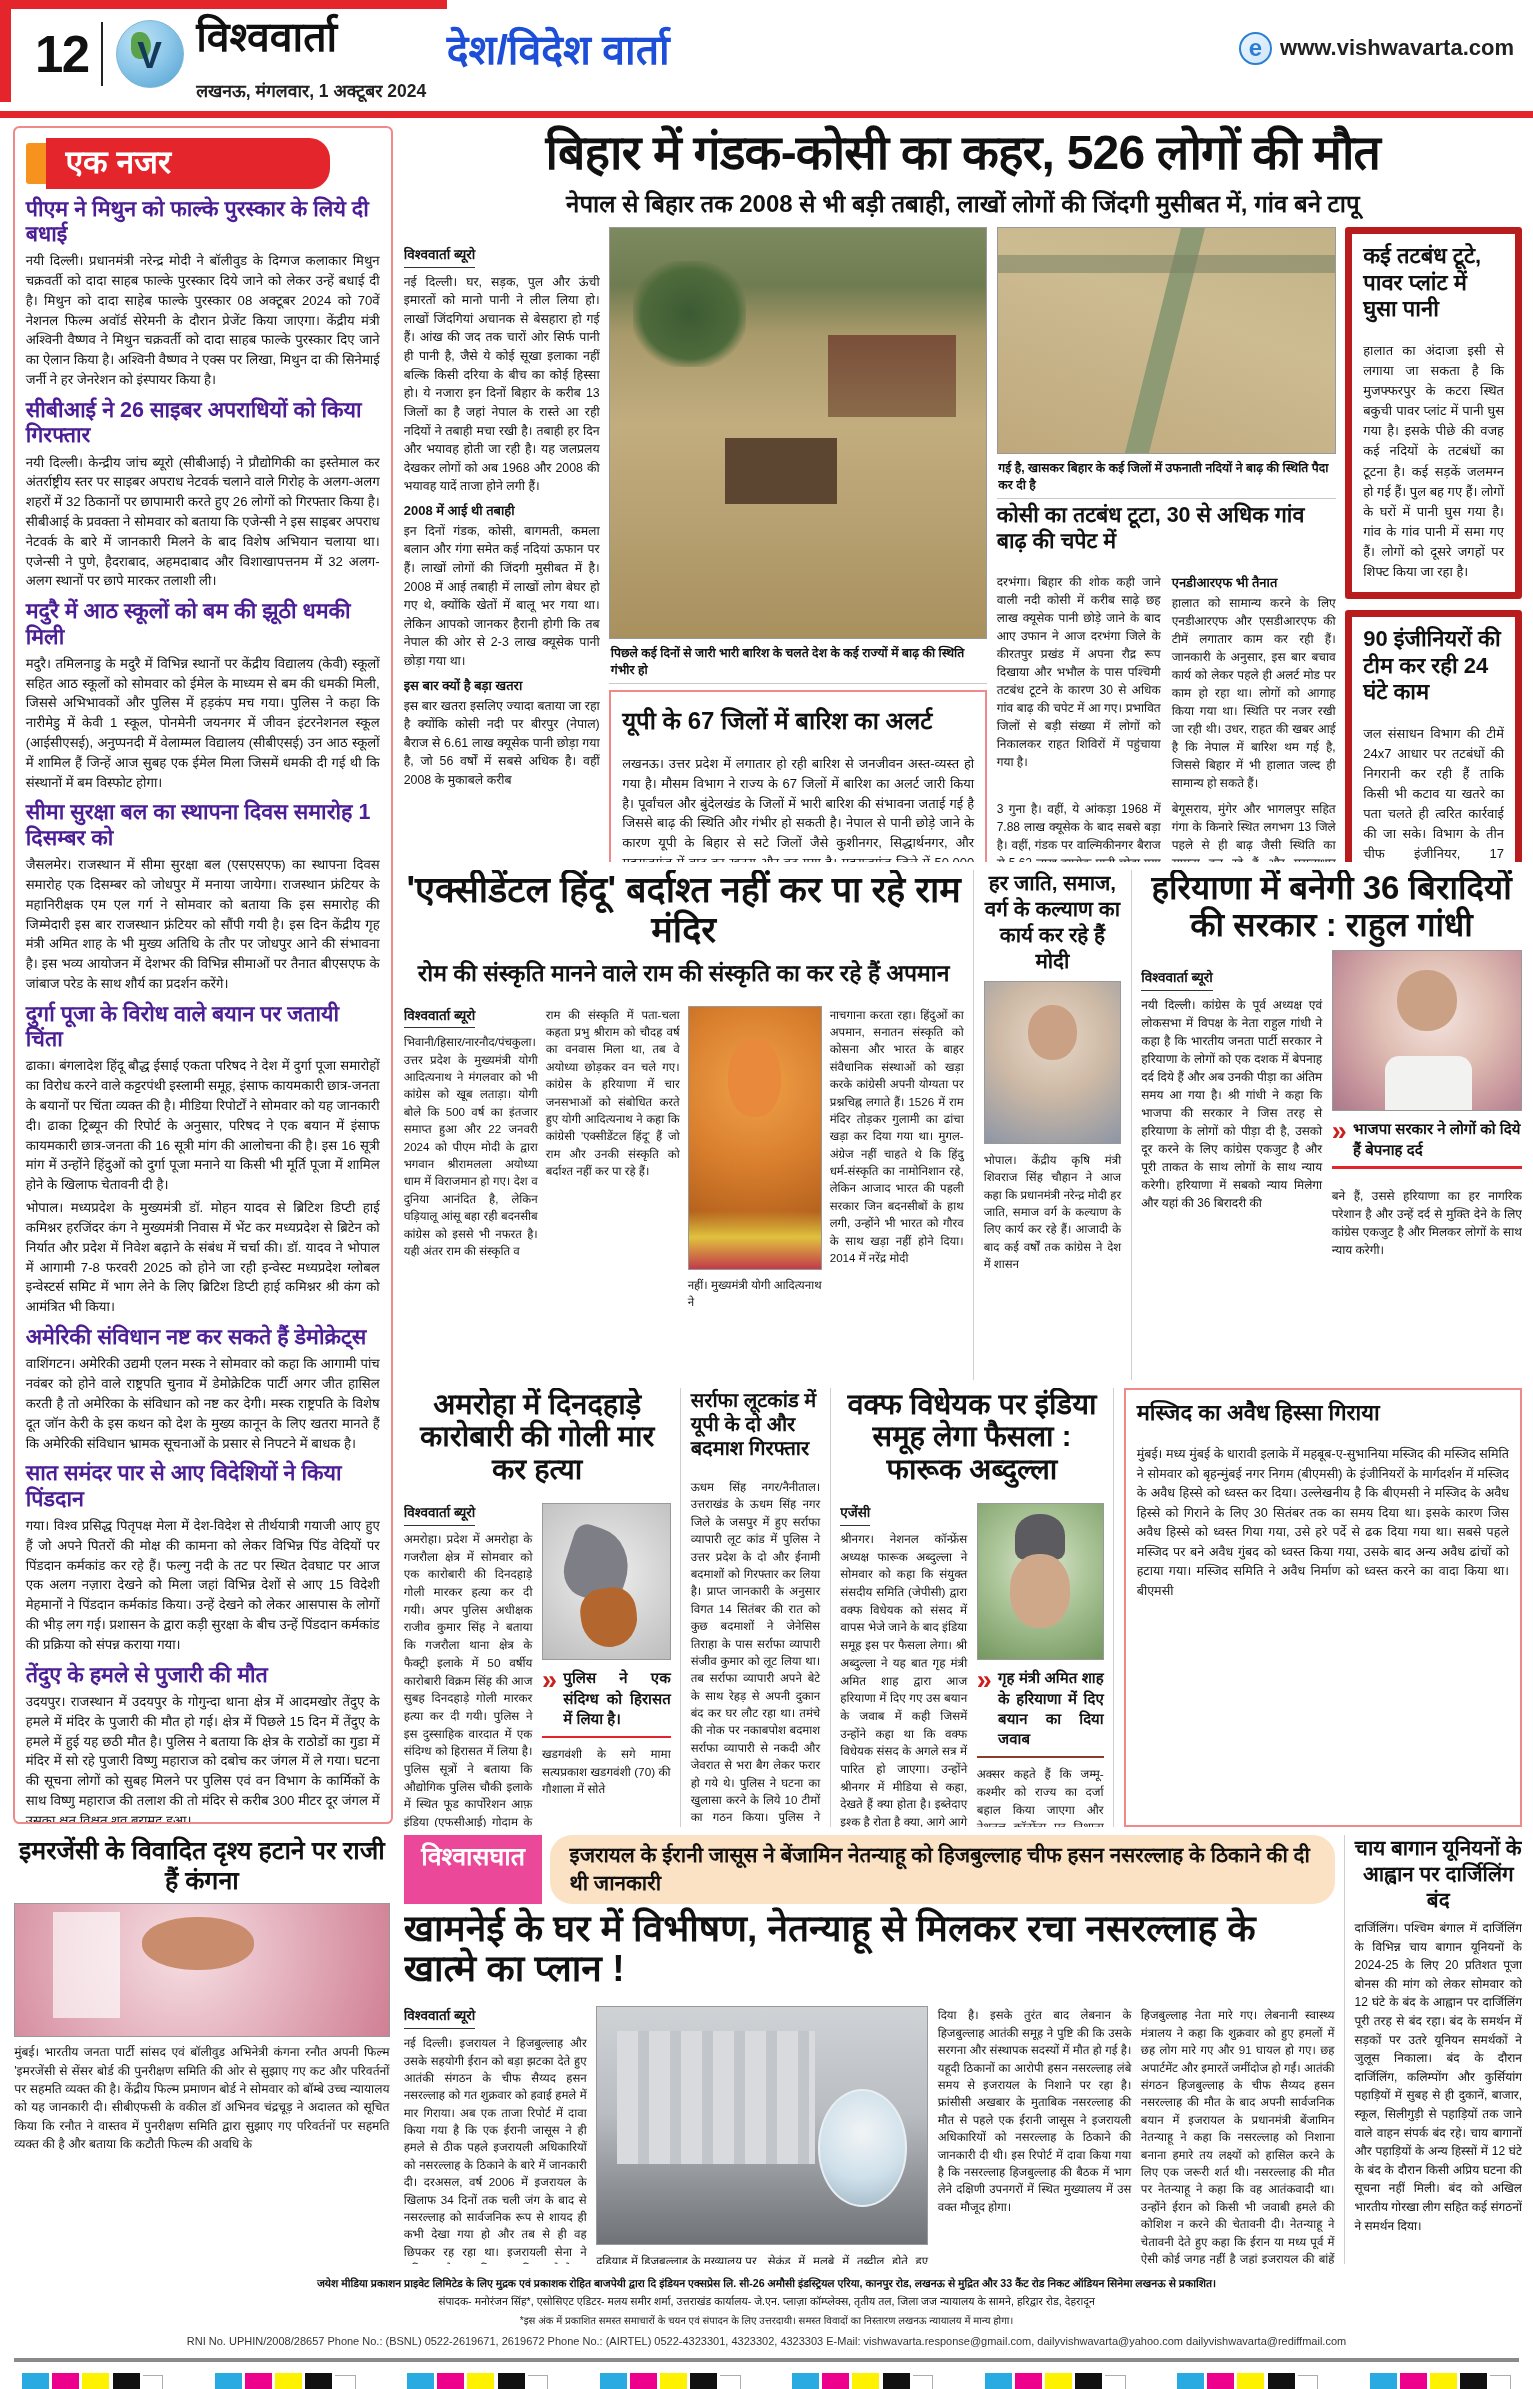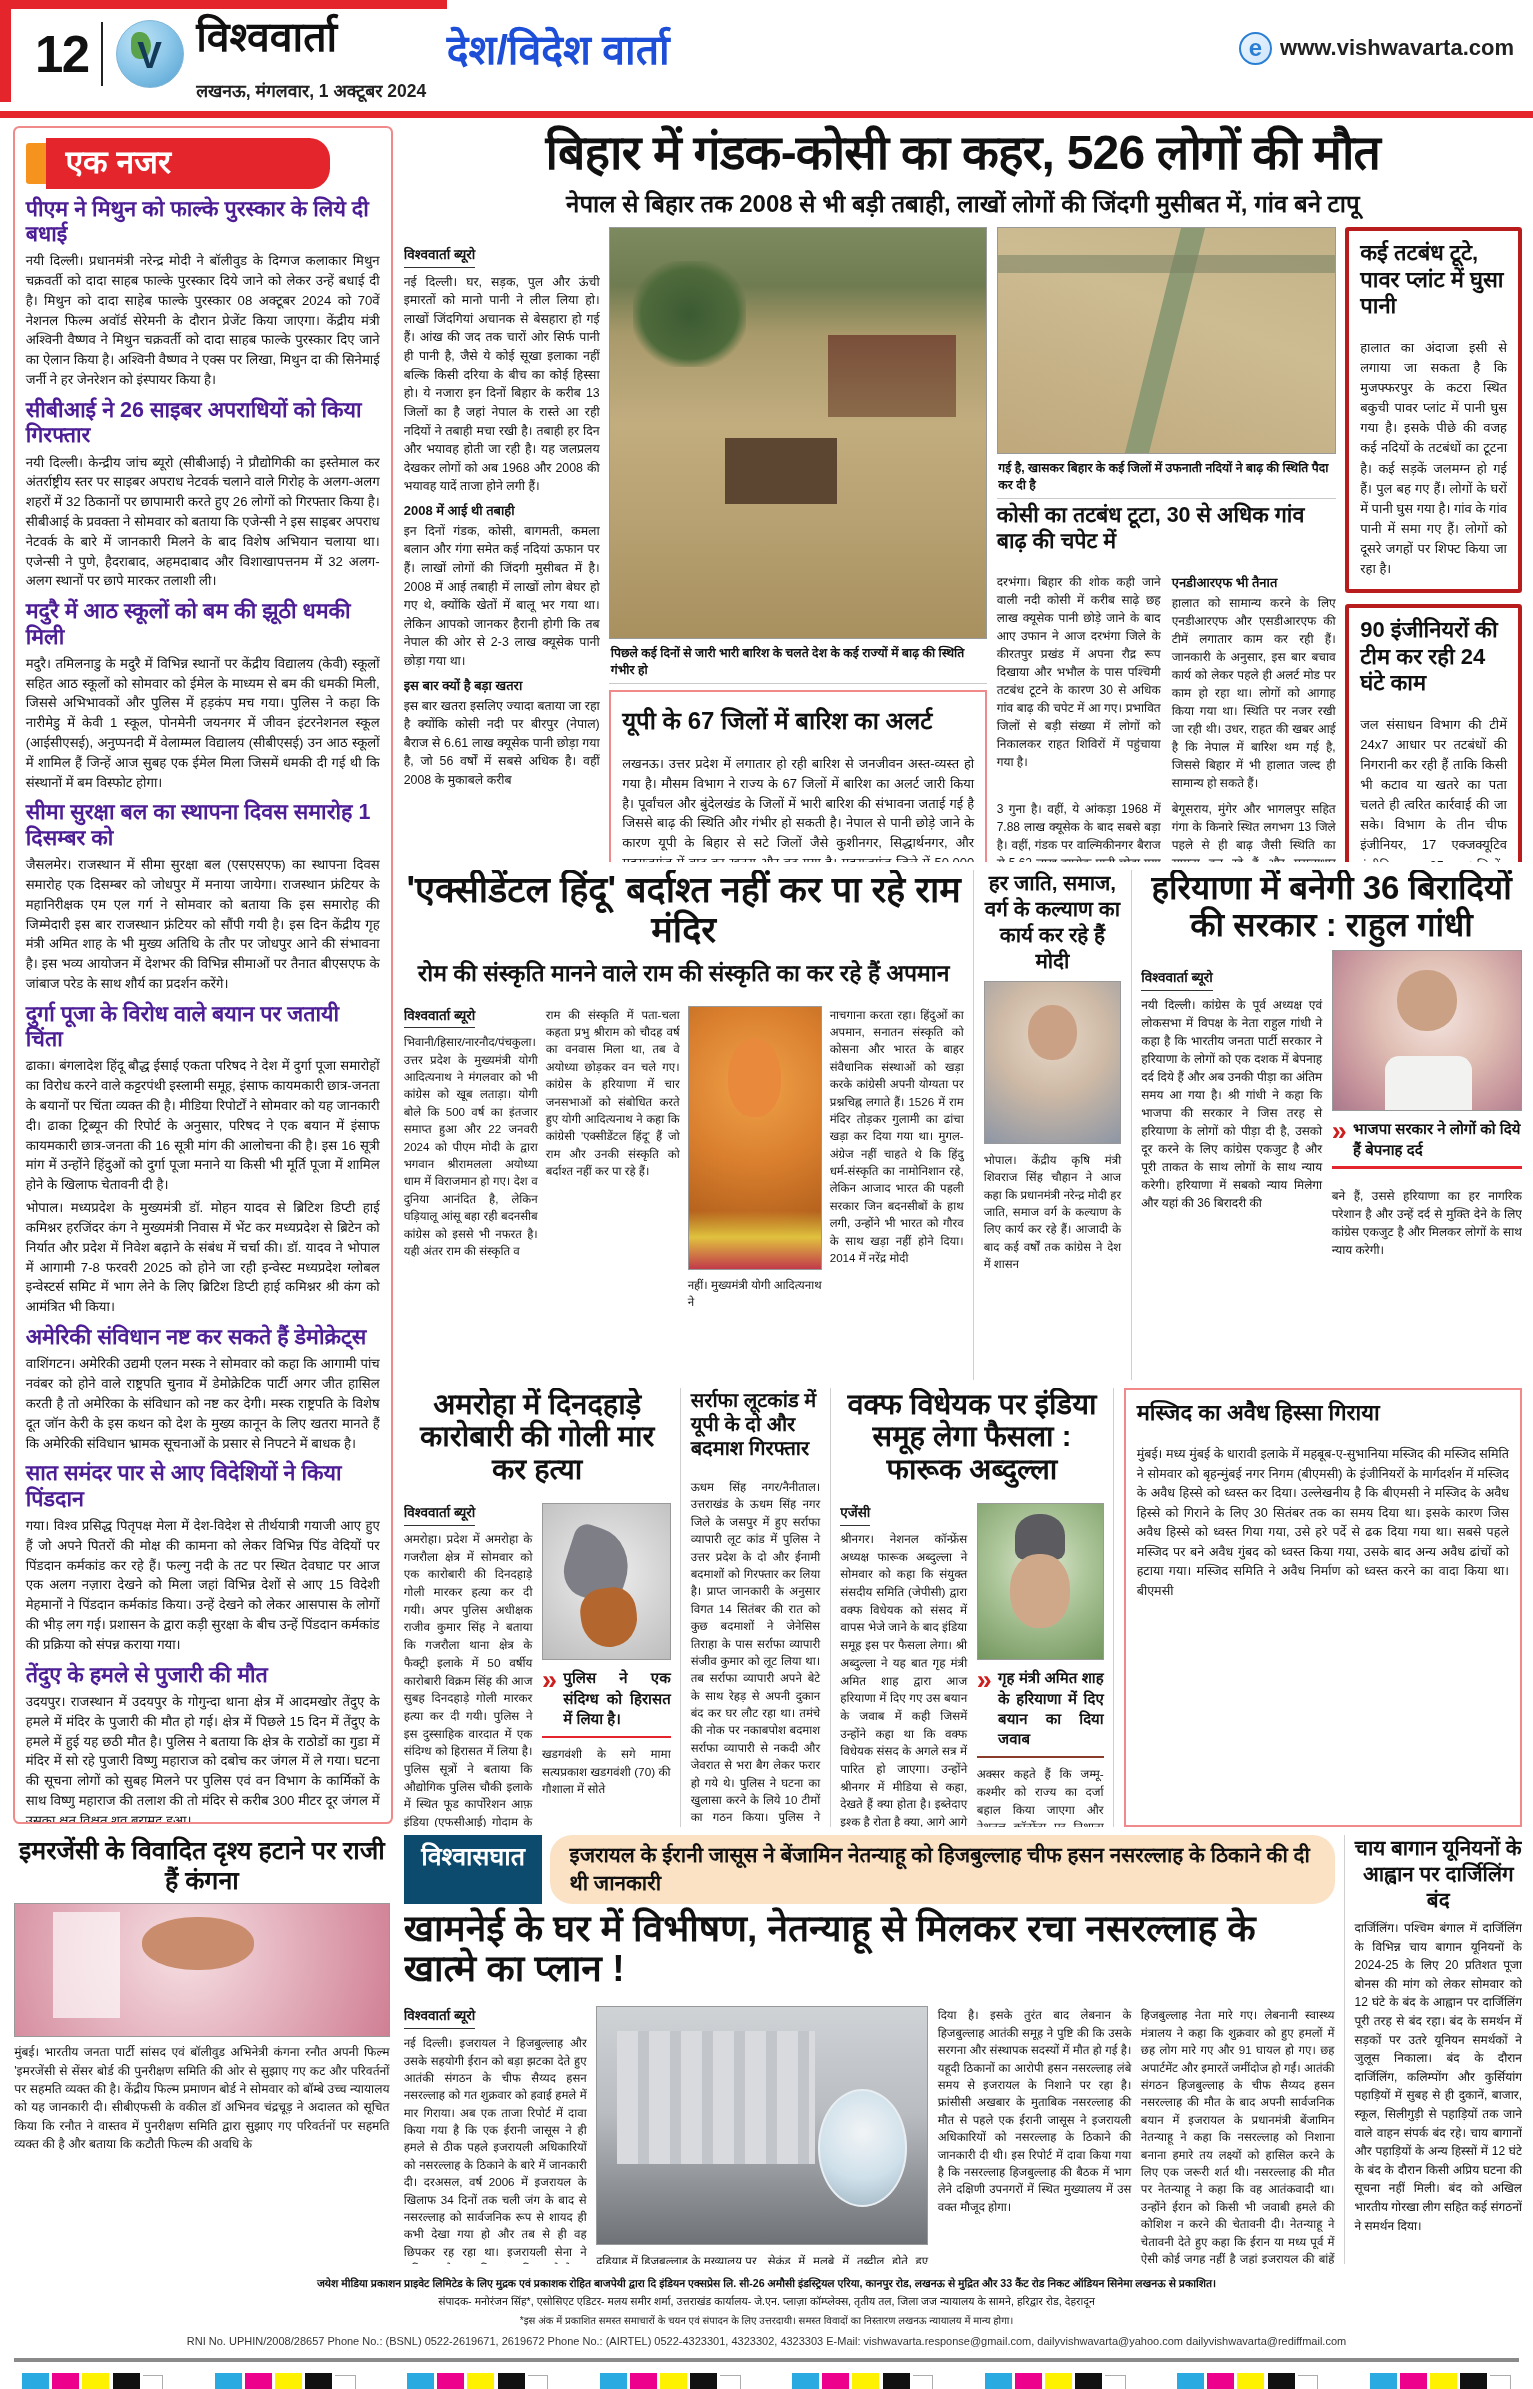--- a/index.html
+++ b/index.html
@@ -62,21 +62,21 @@
   .ph-flood2 { height:227px; background:linear-gradient(200deg,#c3b188 0%,#cdbb92 40%,#bfa87c 100%); }
   .ph-flood2::before { content:""; position:absolute; left:46%; top:0; width:7%; height:100%; background:#8e9a74; transform:skewX(-14deg); }
   .ph-flood2::after { content:""; position:absolute; left:0; top:12%; width:100%; height:8%; background:rgba(120,130,100,.55); }
   .upbox { border:2px solid #f08a8a; padding:8px 11px; margin-top:6.4px; }
   .upbox h3 { font-size:24px; font-weight:900; margin:3.2px 0 8px; }
   .upbox p { font-size:13px; line-height:1.52; }
   .cont2 { margin-top:8px; columns:2; column-gap:11px; font-size:12px; line-height:1.5; }
   .kosi { margin-top:4.8px; }
   .kosi h3 { font-size:21.5px; font-weight:900; line-height:1.2; margin-bottom:4.8px; }
   .kosi .kbody { columns:2; column-gap:11px; font-size:12px; line-height:1.5; }
-  .sidebox { border:4px solid #b91c1c; border-radius:3.2px; padding:9.5px 11px; }
+  .sidebox { border:7px solid #b91c1c; border-radius:3.2px; padding:9.5px 11px; }
   .sidebox h3 { font-size:22px; font-weight:900; line-height:1.2; margin-bottom:6.4px; }
   .sidebox p { font-size:13px; line-height:1.55; }
   .sidebox + .sidebox { margin-top:11px; }
 
   
   .band { display:flex; gap:9.5px; overflow:hidden; }
   .band > * + * { border-left:0.8px solid #cfcfcf; padding-left:9.5px; }
   .band1 { height:510px; }
   .band2 { height:439px; }
   .band3 { height:429px; }
@@ -132,21 +132,21 @@
   .kangana { padding:11px 3.2px 0 1.6px; }
   .kangana h3 { font-size:25px; font-weight:900; line-height:1.2; text-align:center; margin-bottom:8px; }
   .ph-kangana { height:134px; background:radial-gradient(circle at 45% 35%,#f6dfe2 0%,#e7b9c4 40%,#d07f93 100%); }
   .ph-kangana::before { content:""; position:absolute; left:34%; top:10%; width:30%; height:40%; background:#c98d6d; border-radius:48%; }
   .ph-kangana::after { content:""; position:absolute; left:10%; top:6%; width:18%; height:80%; background:rgba(255,255,255,.65); }
   .kangana p { font-size:12.2px; line-height:1.5; margin-top:6.4px; }
 
   
   .khamenei { flex:1; min-width:0; }
   .ribbon-row { display:flex; align-items:stretch; gap:0; margin-bottom:4.8px; }
-  .betray-label { background:#0c4a6e; color:#fff; font-size:25px; font-weight:900; padding:3.2px 17.5px 8px; }
+  .betray-label { background:#ec4899; color:#fff; font-size:25px; font-weight:900; padding:3.2px 17.5px 8px; }
   .ribbon { flex:1; background:#fbe2c5; border-radius:22px; font-size:20.7px; font-weight:800; padding:4.8px 19px 8px; margin-left:8px; }
   .khamenei h1 { font-size:37px; font-weight:900; line-height:1.08; margin:3.2px 0 8px; }
   .kh-grid { display:grid; grid-template-columns:183px 332px 1fr 1fr; gap:9.5px; font-size:11.6px; line-height:1.5; }
   .ph-blast { height:239px; background:linear-gradient(180deg,#cfd3d6 0%,#b9bdc2 45%,#8f9296 75%,#6f7276 100%); }
   .ph-blast::before { content:""; position:absolute; left:6%; top:10%; width:60%; height:56%; background:repeating-linear-gradient(90deg,#d8dadd 0 20.7px,#c2c5c9 20.7px 32px); }
   .ph-blast::after { content:""; position:absolute; right:6%; bottom:16%; width:26%; height:48%; background:radial-gradient(circle at 50% 36%,#f1f4f6 0%,#cfe0ea 55%,#9db4c2 100%); border-radius:50%; border:2.4px solid #e8eef2; }
   .under-photo { columns:2; column-gap:11px; margin-top:6.4px; }
 
   .darjeeling { width:178px; flex:none; }
   .darjeeling h3 { font-size:20.7px; font-weight:900; text-align:center; line-height:1.25; margin-bottom:6.4px; }

